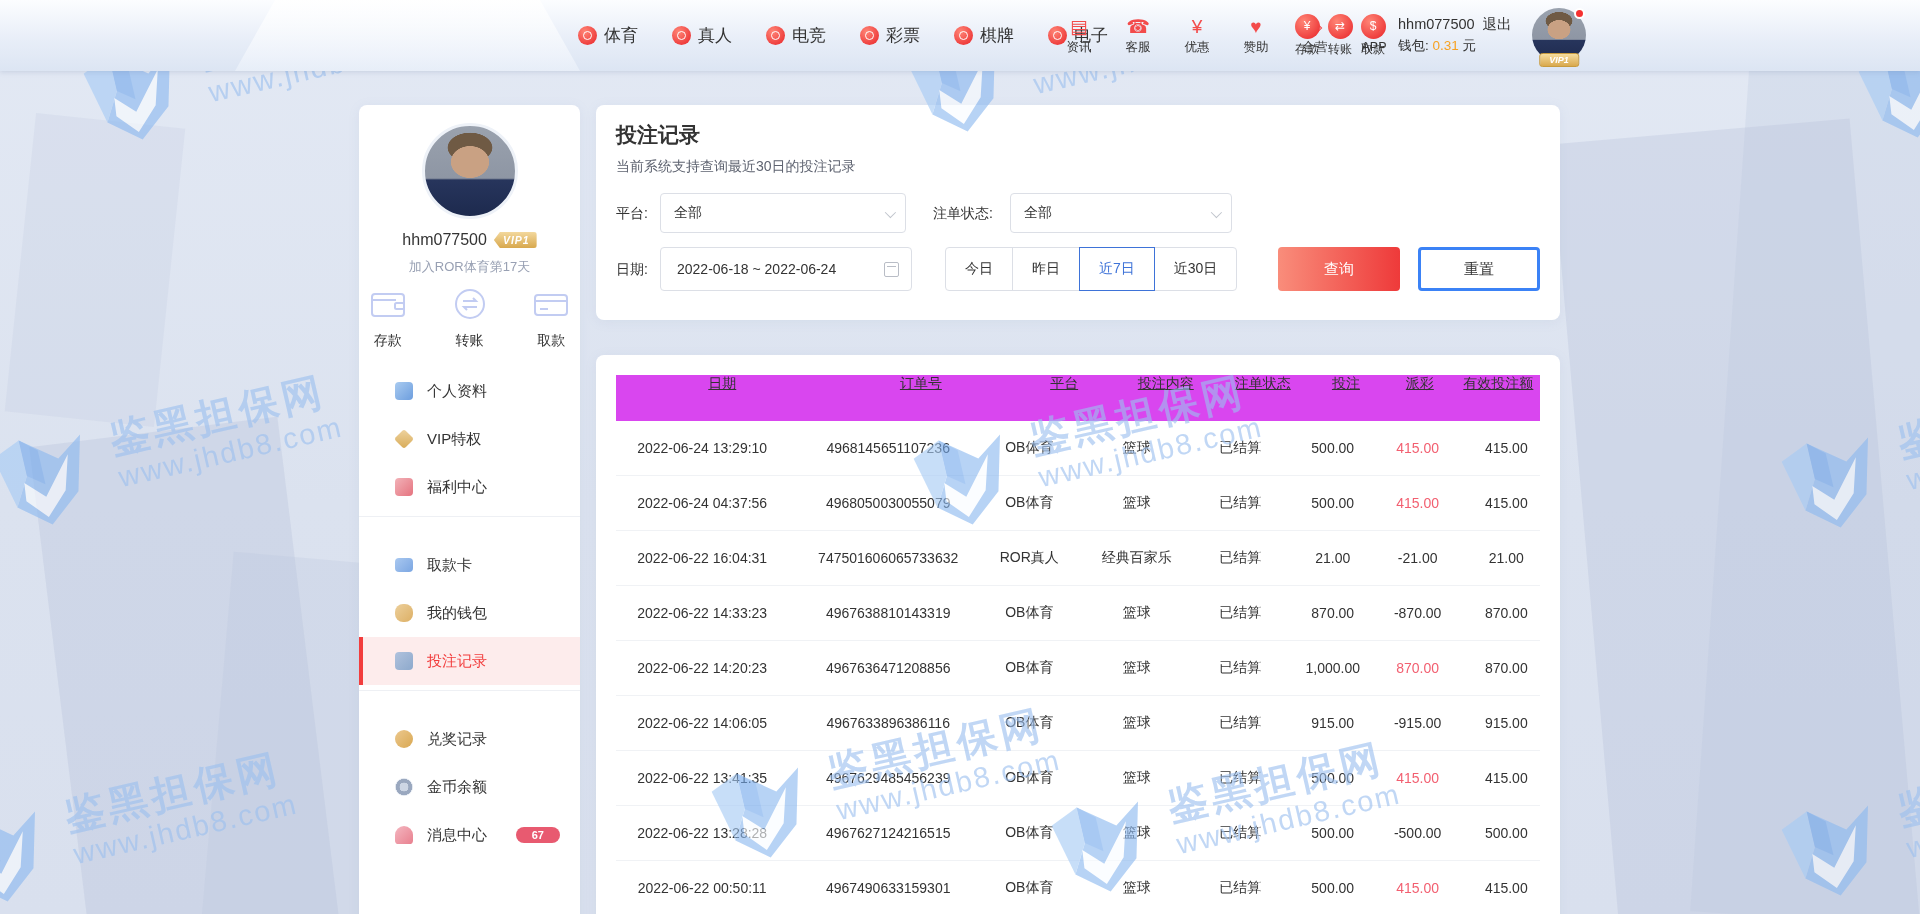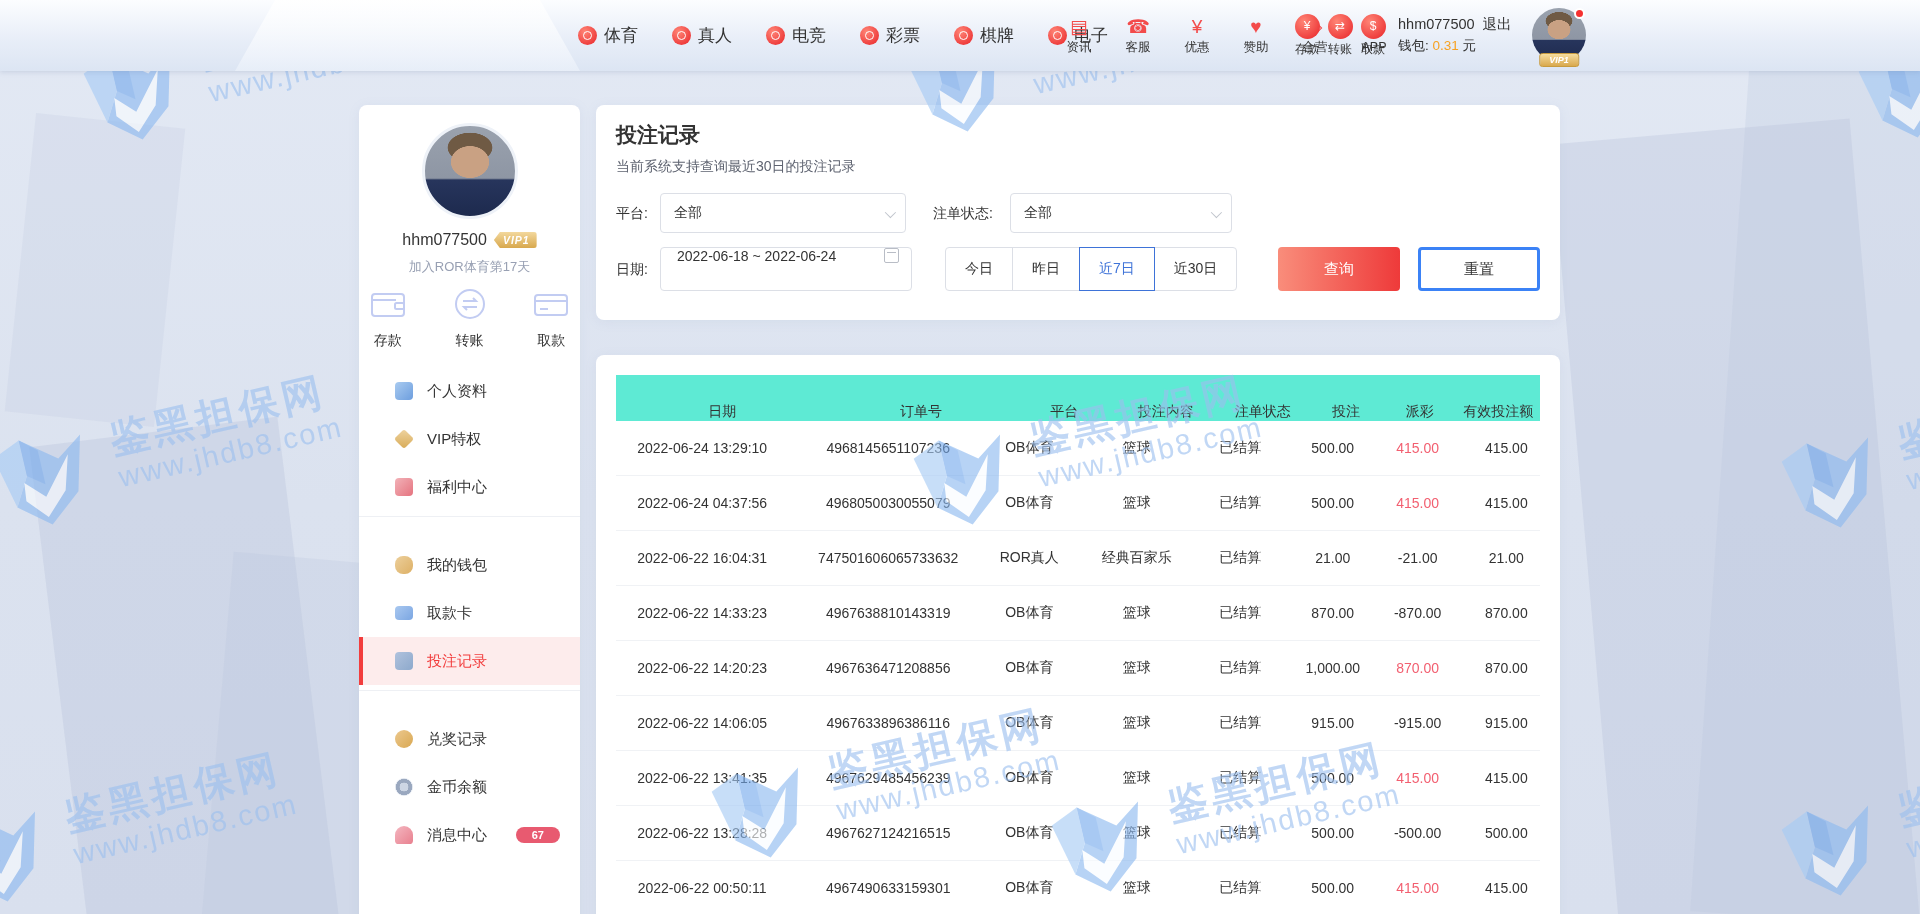--- a/index.html
+++ b/index.html
@@ -117,38 +117,38 @@
   .lb-platform { left:20px; top:88px; }
   .lb-status { left:337px; top:88px; }
   .lb-date { left:20px; top:142px; line-height:44px; }
   .select { position:absolute; height:40px; border:1px solid #dcdfe6; border-radius:4px; background:#fff;
             font-size:14px; color:#333; display:flex; align-items:center; padding:0 30px 0 13px; cursor:pointer; }
   .sel-platform { left:64px; top:88px; width:246px; }
   .sel-status { left:414px; top:88px; width:222px; }
   .caret { position:absolute; right:12px; top:16px; width:8px; height:8px;
            border-right:1.5px solid #c0c4cc; border-bottom:1.5px solid #c0c4cc; transform:rotate(45deg) translateY(-2px); }
   .dateinput { position:absolute; left:64px; top:142px; width:252px; height:44px; border:1px solid #dcdfe6;
-               border-radius:4px; display:flex; align-items:flex-start; padding:0 12px 0 16px; font-size:14px; color:#333; cursor:pointer; }
+               border-radius:4px; display:flex; align-items:center; padding:0 12px 0 16px; font-size:14px; color:#333; cursor:pointer; }
   .dateinput .dval { flex:1; }
   .cal-ico { width:15px; height:15px; border:1.4px solid #b9bdc6; border-radius:2px; position:relative; }
   .cal-ico::before { content:""; position:absolute; left:2px; right:2px; top:3px; height:1.4px; background:#b9bdc6; }
   .ranges { position:absolute; left:349px; top:142px; display:flex; }
   .range-btn { height:44px; padding:0 19px; border:1px solid #dcdfe6; background:#fff; font-size:14px; color:#333;
                display:flex; align-items:center; margin-left:-1px; cursor:pointer; }
   .range-btn:first-child { margin-left:0; border-radius:4px 0 0 4px; }
   .range-btn:last-child { border-radius:0 4px 4px 0; }
   .range-btn.active { border-color:#3e73d8; color:#3e73d8; z-index:2; position:relative; }
   .btn { position:absolute; top:142px; width:122px; height:44px; border-radius:4px; font-size:15px;
          display:flex; align-items:center; justify-content:center; cursor:pointer; }
   .btn-search { left:682px; background:linear-gradient(90deg,#f98d7b,#ee3a3a); color:#fff; }
   .btn-reset { left:822px; background:#fff; border:3px solid #3b82f6; color:#333; }
 
   
-  .thead { position:absolute; left:20px; top:20px; width:924px; height:46px; background:#5eead4;
-           display:flex; align-items:flex-end; }
+  .thead { position:absolute; left:20px; top:20px; width:924px; height:46px; background:#d946ef;
+           display:flex; align-items:flex-start;text-decoration:underline; }
   .tbody { position:absolute; left:20px; top:66px; width:924px; }
   .trow { height:55px; display:flex; align-items:center; border-bottom:1px solid #f0f2f5;gap:25px; }
   .tcell, .hcell { text-align:center; font-size:14px; color:#333; overflow:hidden; white-space:nowrap; }
   .hcell { color:#333; }
   .c-date{width:23%} .c-order{width:20%} .c-platform{width:11%} .c-content{width:11%}
   .c-status{width:10%} .c-bet{width:8%} .c-payout{width:8%} .c-valid{width:9%}
   .tcell.red { color:#f25f70; }
 </style>
 </head>
 <body>
@@ -202,26 +202,26 @@
       <div class="m-item">
         <span class="mi mi-vip"></span>
         <span>VIP特权</span>
       </div>
       <div class="m-item">
         <span class="mi mi-welfare"></span>
         <span>福利中心</span>
       </div>
       <div class="m-div"></div>
       <div class="m-item">
+        <span class="mi mi-card"></span>
+        <span>取款卡</span>
+      </div>
+      <div class="m-item">
         <span class="mi mi-wallet"></span>
         <span>我的钱包</span>
-      </div>
-      <div class="m-item">
-        <span class="mi mi-card"></span>
-        <span>取款卡</span>
       </div>
       <div class="m-item active">
         <span class="mi mi-bet"></span>
         <span>投注记录</span>
       </div>
       <div class="m-div"></div>
       <div class="m-item">
         <span class="mi mi-prize"></span>
         <span>兑奖记录</span>
       </div>

